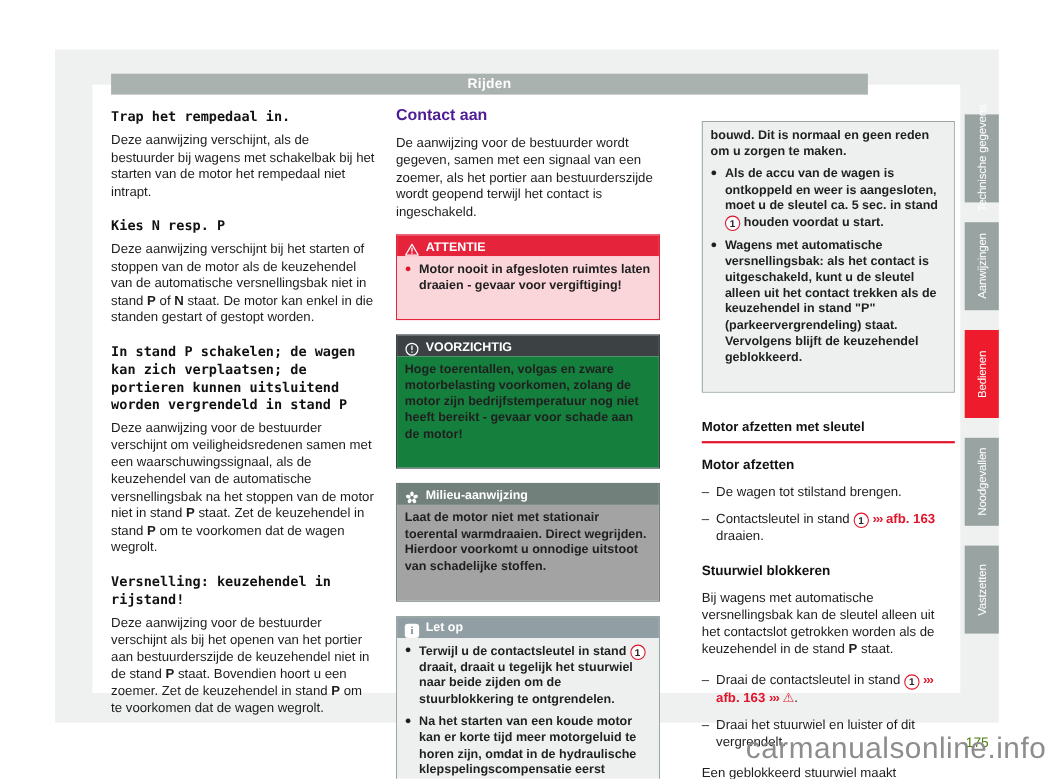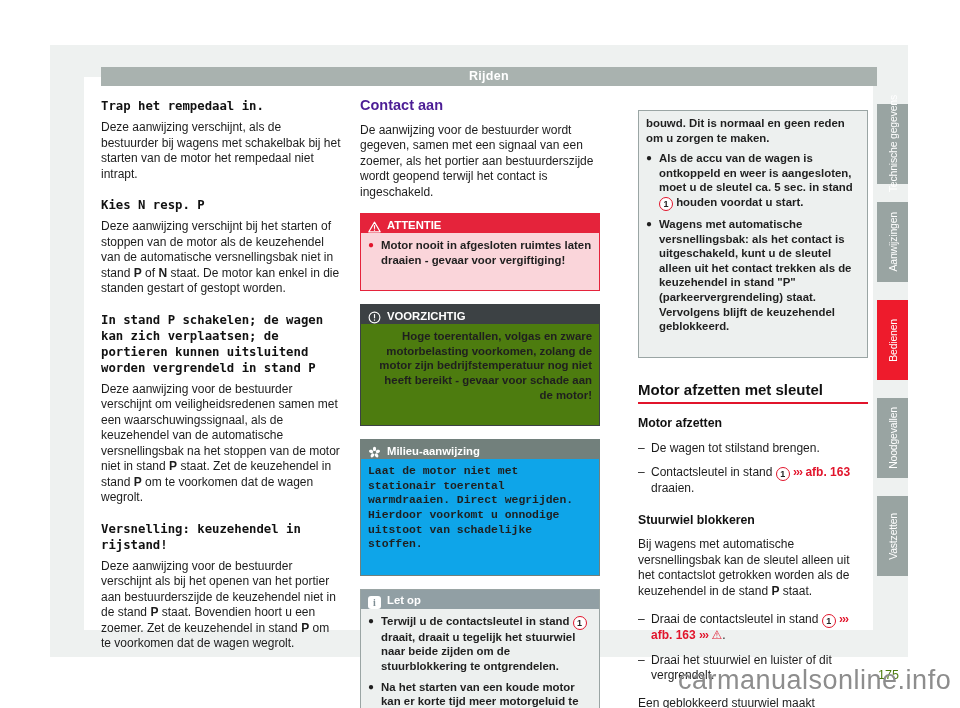--- a/index.html
+++ b/index.html
@@ -3,21 +3,21 @@
 <meta charset="utf-8">
 <style>
   html,body{margin:0;padding:0;}
   body{width:960px;height:708px;background:#ffffff;font-family:"Liberation Sans",sans-serif;
        -webkit-font-smoothing:antialiased;}
   .canvas{position:relative;width:960px;height:708px;overflow:hidden;}
 
   .backdrop{position:absolute;left:50px;top:45px;width:858px;height:612px;background:#eef1f0;}
   .page{position:absolute;left:84px;top:77px;width:789px;height:553px;background:#ffffff;}
 
-  .titlebar{position:absolute;left:101px;top:67px;width:776px;height:19px;background:#a9b2af;
+  .titlebar{position:absolute;left:101px;top:67px;width:688px;height:19px;background:#a9b2af;
             color:#ffffff;font-weight:bold;font-size:12.5px;line-height:19px;text-align:center;
             letter-spacing:.3px;}
 
   .col{position:absolute;top:20px;font-size:12px;line-height:15.5px;color:#1c1c1c;}
   .col1{left:17px;width:240px;}
   .col2{left:276px;width:240px;}
   .col3{left:554px;width:230px;}
 
   .mono-head{font-family:"DejaVu Sans Mono",monospace;font-weight:bold;font-size:12.3px;
              line-height:16px;margin:15px 0 6px;color:#111;}
@@ -30,44 +30,44 @@
 
   .sans-head{font-size:14.5px;font-weight:bold;margin:1px 0 9px;color:#4c1d95;}
 
   .box{margin-top:13px;border:1px solid #999;}
   .box-head{display:flex;align-items:flex-end;gap:6px;padding:0 7px;height:19px;color:#fff;
             font-weight:bold;font-size:11.3px;}
   .box-body{padding:5px 7px 23px;font-weight:bold;font-size:11.4px;line-height:14.6px;color:#1f1f1f;}
   .box-attention{border-color:#e5233b;} .box-attention .box-head{background:#e5233b;}
   .box-attention .box-body{background:#fad5da;}
   .box-caution{border-color:#3c4144;} .box-caution .box-head{background:#3c4144;}
-  .box-caution .box-body{background:#4d7c0f;text-align:right;}
+  .box-caution .box-body{background:#15803d;}
   .box-eco{border-color:#72807c;} .box-eco .box-head{background:#72807c;}
-  .box-eco .box-body{background:#0ea5e9;font-family:Liberation Mono, monospace;}
+  .box-eco .box-body{background:#a3a3a3;}
   .box-note{border-color:#9aa5a4;} .box-note .box-head{background:#919fa4;}
   .box-note .box-body{background:#edf0ef;}
   .box-plain{border-color:#9aa5a4;background:#edf0ef;}
   .box-plain .box-body{background:#edf0ef;}
 
   .bullet{display:flex;margin-top:6px;}
   .bullet:first-child{margin-top:0;}
   .bullet .dot{width:13px;flex:0 0 13px;font-size:10px;line-height:14.6px;}
   .dot-red{color:#e1142b;}
   .bullet .btext{flex:1;}
 
   .icon-badge{display:inline-flex;align-items:center;justify-content:center;flex:0 0 auto;}
   .info-chip{width:13px;height:13px;background:#ffffff;border-radius:3px;color:#7d8d93;
              font-size:10px;font-weight:bold;line-height:13px;text-align:center;
              font-family:"Liberation Serif",serif;}
 
   .circ{display:inline-block;width:12px;height:12px;border:1px solid #e1142b;border-radius:50%;
         font-size:9px;line-height:12px;font-weight:bold;color:#222;text-align:center;
         vertical-align:-1px;background:#fff;}
 
-  .sec-head{font-size:15px;font-weight:bold;color:#111;border-bottom:2px solid #e1142b;
+  .sec-head{font-size:12px;font-weight:bold;color:#111;border-bottom:2px solid #e1142b;
             padding-bottom:5px;margin:24px 0 12px;}
   .sub-head{font-weight:bold;font-size:12.3px;margin:16px 0 9px;color:#111;}
   .sub-head.tight{margin-top:2px;}
   .dash-item{display:flex;margin:0 0 9px;}
   .dash-item .dash{width:13px;flex:0 0 13px;}
   .dash-item .dtext{flex:1;}
   .closing{position:relative;margin-top:12px;padding-right:16px;}
   .cont-marker{position:absolute;right:-14px;bottom:0;font-weight:bold;font-size:14px;color:#111;}
 
   .tab{position:absolute;left:877px;width:31px;height:80px;background:#99a4a2;display:flex;

